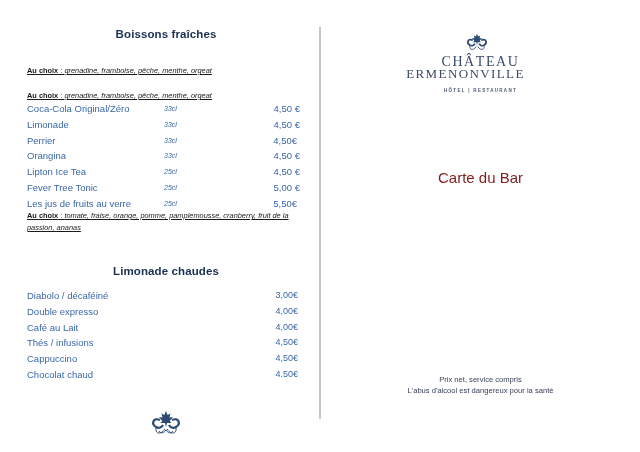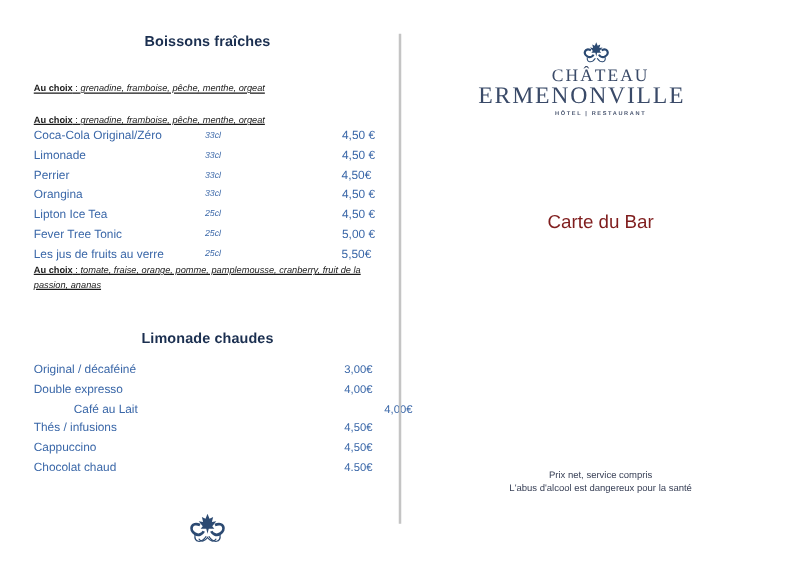--- a/index.html
+++ b/index.html
@@ -21,21 +21,21 @@
     .row .vol { position: absolute; left: 137px; top: 2px; font-size: 7px; font-style: italic; color: #3a67a8; }
     .row .price { position: absolute; right: 0; top: 0; white-space: nowrap; }
 
     .note { position: absolute; left: 27px; width: 282px; font-size: 7.4px; line-height: 12px; color: #1a1a1a; text-decoration: underline; }
     .note b { font-weight: bold; }
     .note i { font-style: italic; }
 
     .hot .row .price { font-size: 9px; right: 2px; }
     .logo-emblem { position: absolute; left: 144px; top: 33px; width: 24px; height: 20px; }
     .logo-chateau { position: absolute; left: 0; width: 319px; top: 54px; font-family: "Liberation Serif", "DejaVu Serif", serif; font-size: 14px; letter-spacing: 1.6px; color: #3a4a68; text-align: center; }
-    .logo-ermen { position: absolute; left: 0; width: 289px; top: 66px; font-family: "Liberation Serif", "DejaVu Serif", serif; font-size: 19px; letter-spacing: 1.4px; color: #3a4a68; text-align: center; }
+    .logo-ermen { position: absolute; left: 0; width: 289px; top: 66px; font-family: "Liberation Serif", "DejaVu Serif", serif; font-size: 13px; letter-spacing: 1.4px; color: #3a4a68; text-align: center; }
     .logo-sub { position: absolute; left: 0; width: 319px; top: 88px; font-size: 4.5px; letter-spacing: 1.3px; color: #4a5670; text-align: center; font-weight: bold; }
 
     .carte-title { position: absolute; left: 0; width: 319px; top: 169px; text-align: center; font-size: 15px; color: #7f1d1d; }
 
     .footer { position: absolute; left: 0; width: 319px; text-align: center; font-size: 7.6px; color: #3a4258; }
 
     .bottom-emblem { position: absolute; left: 150px; top: 410px; width: 32px; height: 28px; }
   </style>
 </head>
 <body>
@@ -94,28 +94,28 @@
     <span class="price" style="right:3px;">5,50€</span>
   </div>
   <div class="note" style="top:210px;">
     <b>Au choix</b> : <i>tomate, fraise, orange, pomme, pamplemousse, cranberry, fruit de la passion, ananas</i>
   </div>
 
   <div class="section-title" style="top:265px;">Limonade chaudes</div>
 
   <div class="hot">
     <div class="row" style="top:290px;">
-      <span class="name">Original / décaféiné</span>
+      <span class="name">Diabolo / décaféiné</span>
       <span class="price">3,00€</span>
     </div>
     <div class="row" style="top:306px;">
       <span class="name">Double expresso</span>
       <span class="price">4,00€</span>
     </div>
-    <div class="row" style="top:322px;margin-left:32px;">
+    <div class="row" style="top:322px;">
       <span class="name">Café au Lait</span>
       <span class="price">4,00€</span>
     </div>
     <div class="row" style="top:337px;">
       <span class="name">Thés / infusions</span>
       <span class="price">4,50€</span>
     </div>
     <div class="row" style="top:353px;">
       <span class="name">Cappuccino</span>
       <span class="price">4,50€</span>

